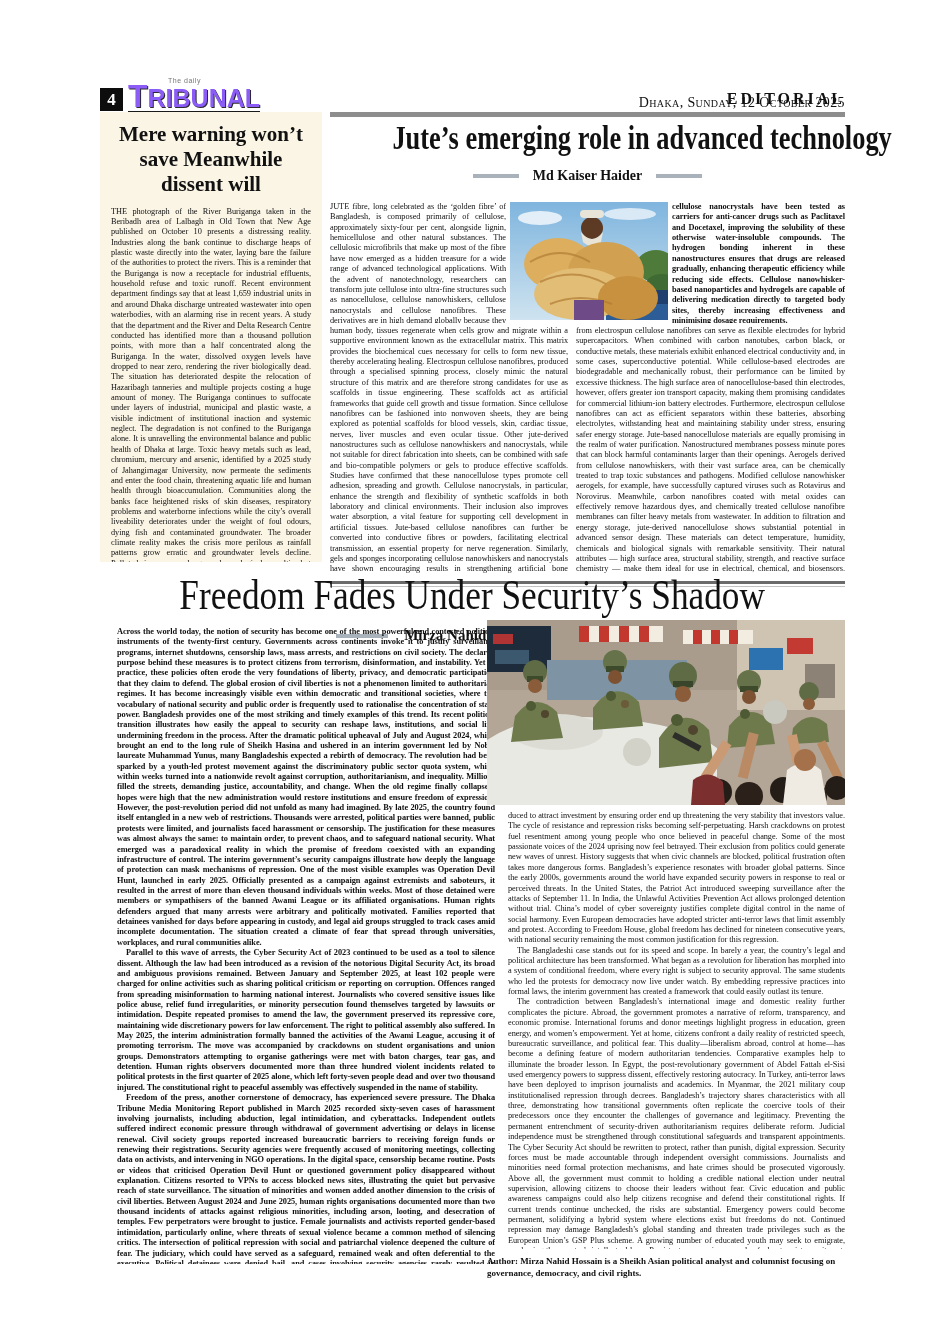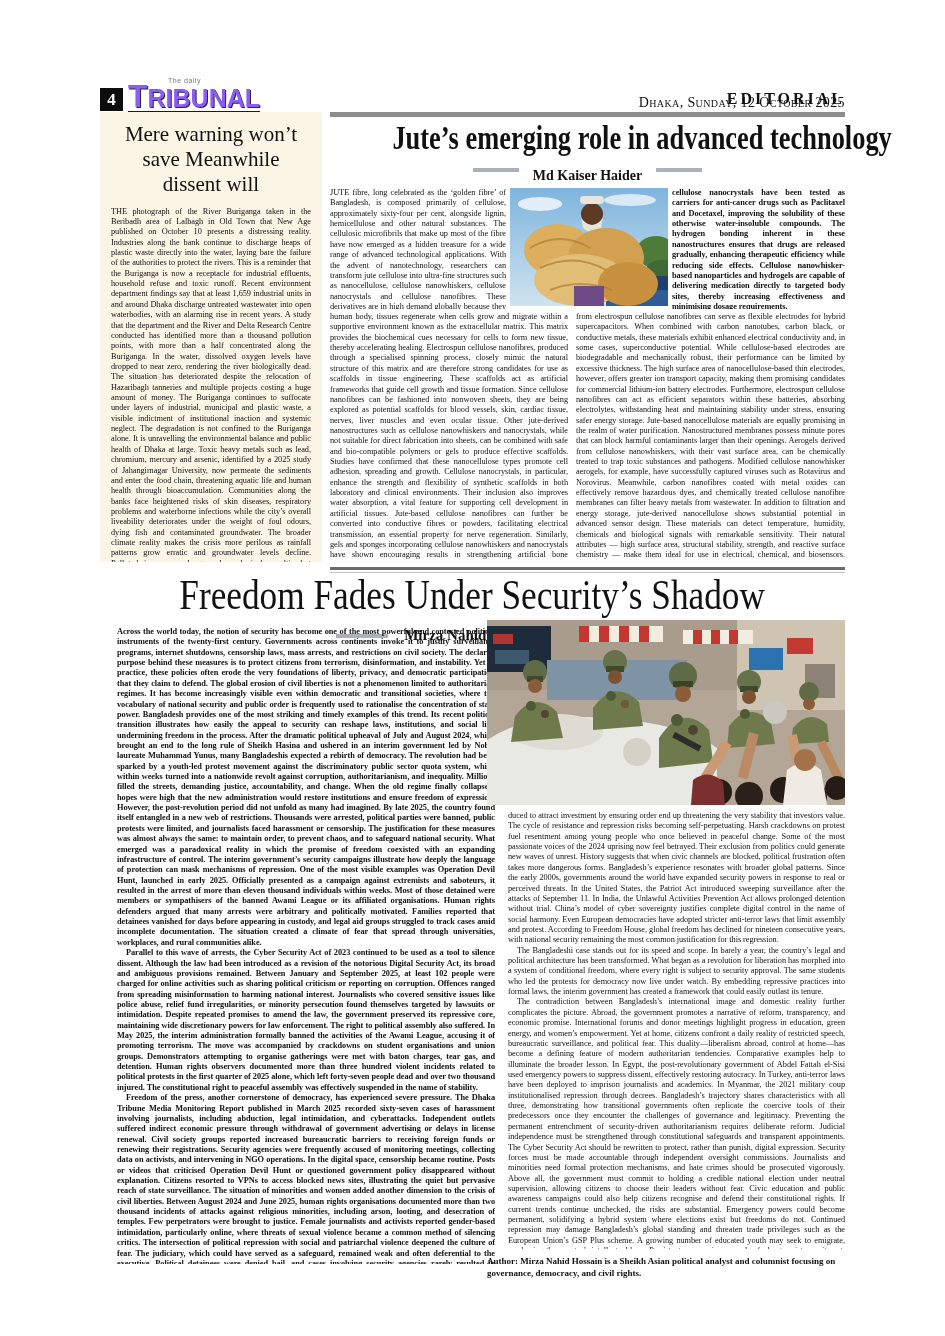--- a/index.html
+++ b/index.html
@@ -22,29 +22,29 @@
   .issue-date{position:absolute;right:0;top:10px;font-size:14px;
               font-variant-caps:small-caps;letter-spacing:.4px;}
 
   
   .bp{margin:0;font-size:8.3px;line-height:1.25;text-align:justify;letter-spacing:-0.05px;}
   .ind{text-indent:9px;}
 
   
   .edit-box{position:absolute;left:100px;top:112px;width:222px;height:450px;
             background:#fbf5e6;box-sizing:border-box;padding:10px 11px 8px 11px;overflow:hidden;}
-  .edit-title{font-size:21px;line-height:1.2;text-align:center;margin:0 0 9px 0;font-weight:normal;}
+  .edit-title{font-size:21px;line-height:1.2;text-align:center;margin:0 0 9px 0;font-weight:bold;}
 
   
   .jute{position:absolute;left:330px;top:112px;width:515px;height:458px;}
   .top-bar{height:5px;background:#8d8d8d;}
   .jute-title{margin:3px 0 11px 0;text-align:center;white-space:nowrap;}
   .jute-title span{display:inline-block;transform:scaleX(.80);transform-origin:center;
                    font-weight:bold;font-size:33px;line-height:36px;}
-  .byline{display:flex;align-items:flex-start;justify-content:center;gap:14px;margin:4px 0 4px 0;}
+  .byline{display:flex;align-items:center;justify-content:center;gap:14px;margin:4px 0 18px 0;}
   .byline .name{font-weight:bold;font-size:14px;}
   .byline .rule{width:46px;height:4px;background:#a9b2ba;}
   .band-a{display:flex;gap:4px;height:121px;overflow:hidden;}
   .ja-col1{width:176px;overflow:hidden;}
   .ja-photo{width:158px;height:118px;flex:0 0 auto;}
   .ja-col3{width:173px;overflow:hidden;font-weight:bold;}
   .band-b{display:flex;gap:8px;height:247px;overflow:hidden;margin-top:3px;}
   .jb-left{width:238px;overflow:hidden;}
   .jb-right{width:269px;overflow:hidden;}
   .article-divider{margin-top:8px;border-top:3px solid #6a6a6a;border-bottom:1px solid #c2c2c2;height:2px;}

